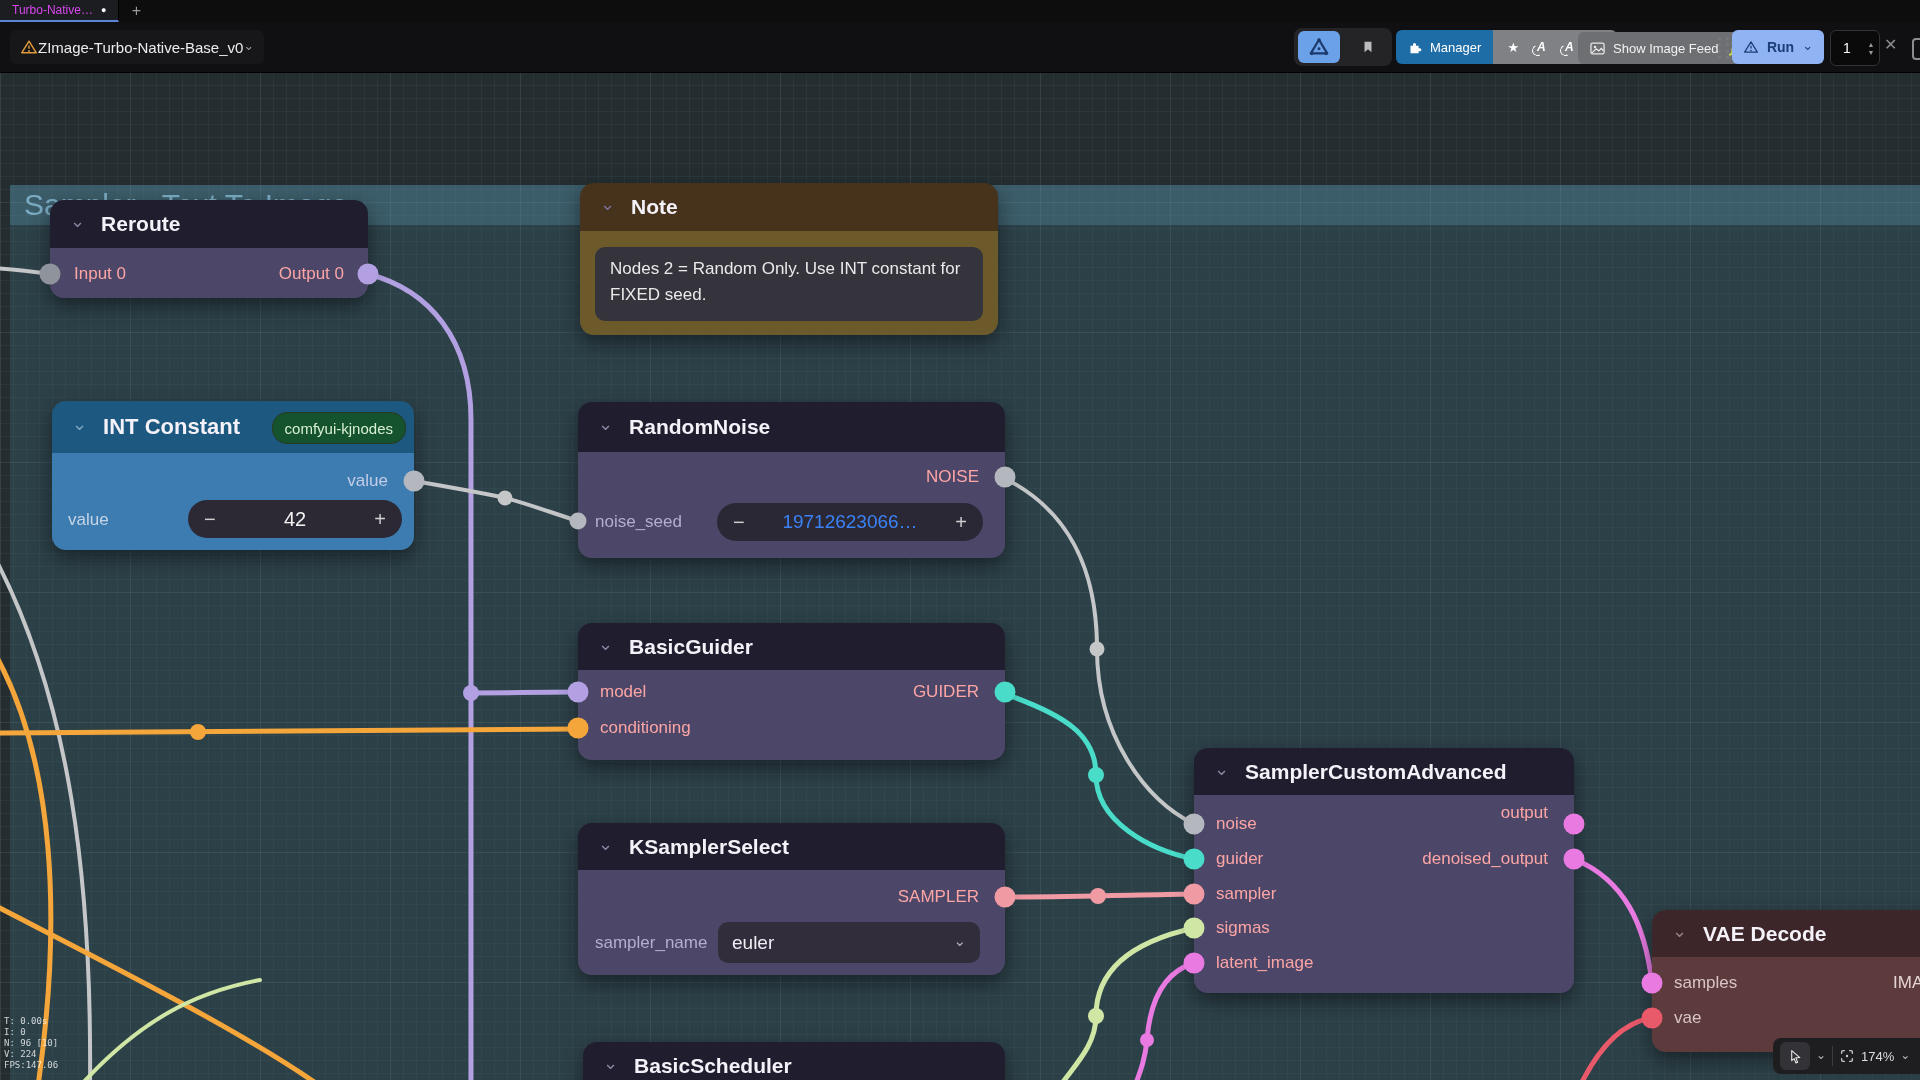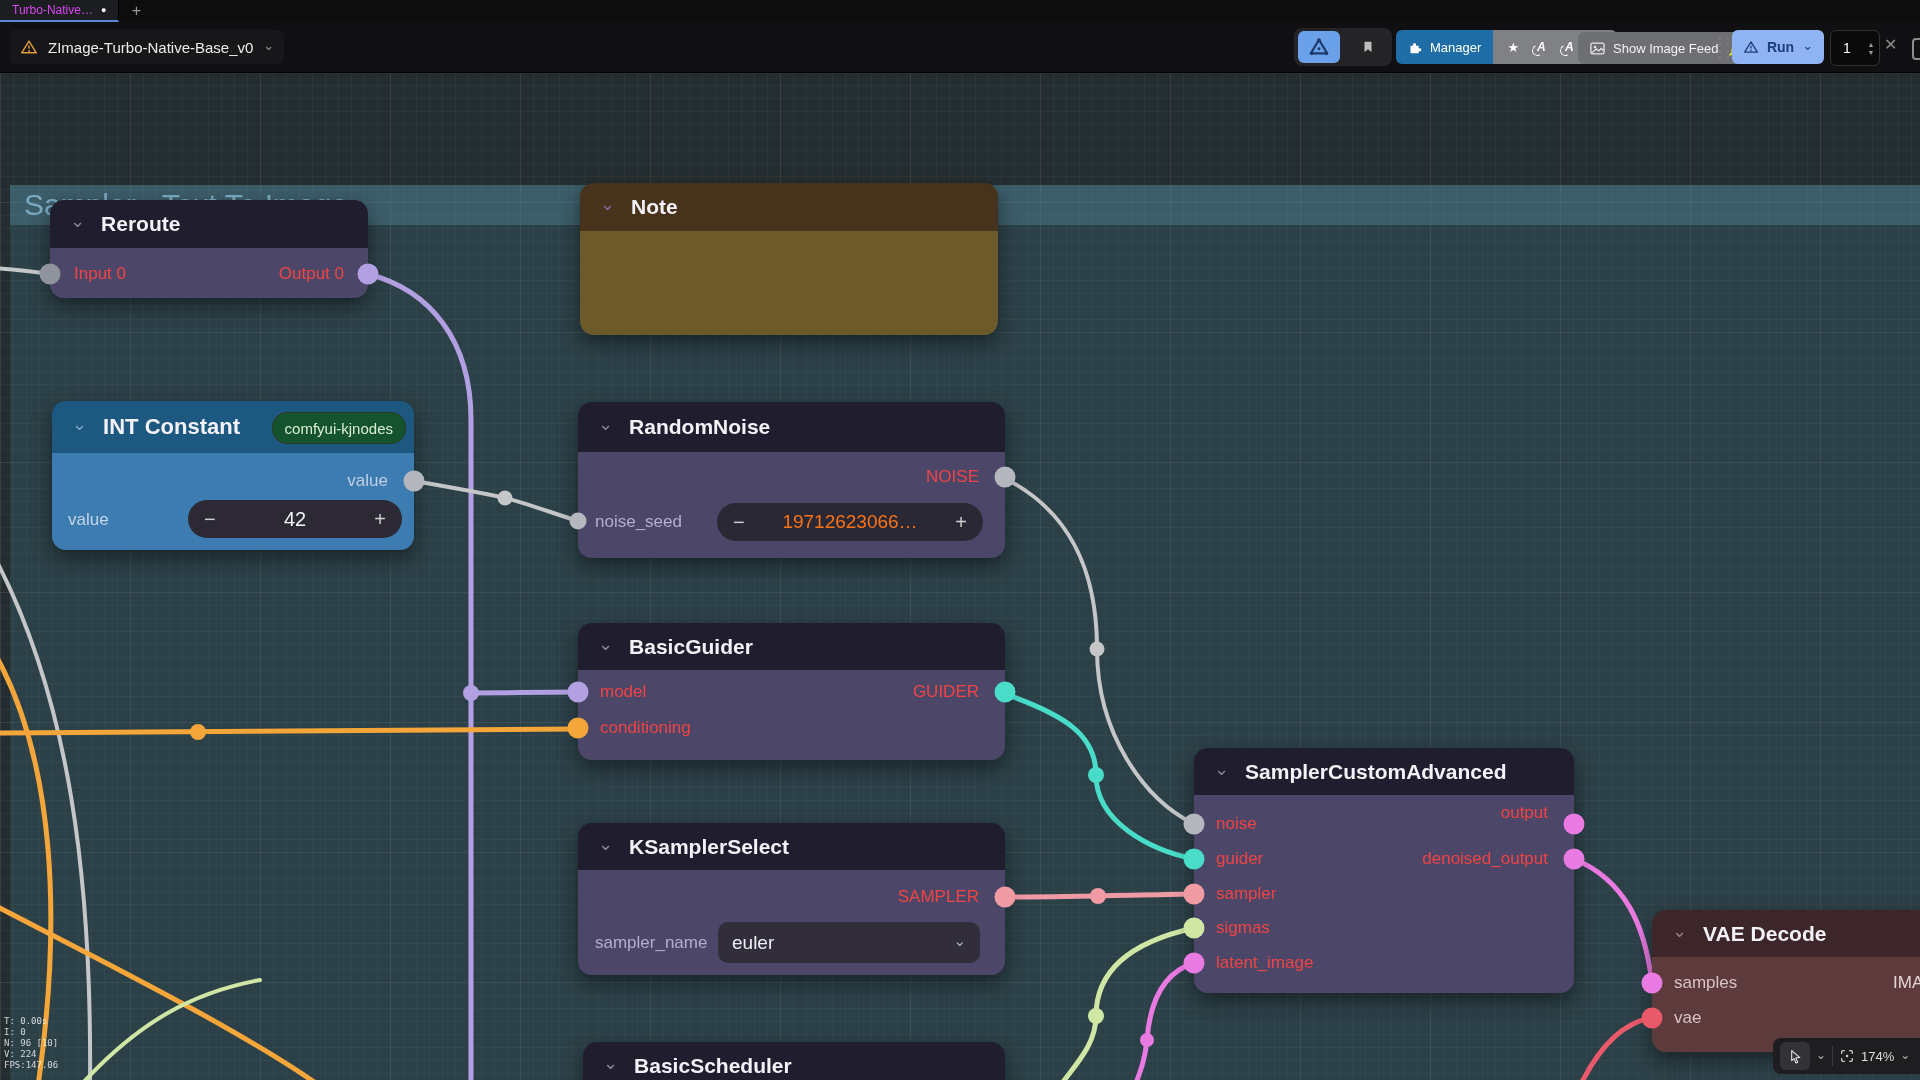--- a/index.html
+++ b/index.html
@@ -6,21 +6,21 @@
   #stage{position:relative;width:1920px;height:1080px;overflow:hidden;
          font-family:"Liberation Sans","DejaVu Sans",sans-serif;
          -webkit-font-smoothing:antialiased;color:#ddd;}
   
   #tabbar{position:absolute;left:0;top:0;width:1920px;height:22px;background:#0d0d0e;z-index:50;display:flex;align-items:stretch;}
   .wtab{display:flex;align-items:center;gap:8px;padding:0 12px;background:#1b1d20;border-right:1px solid #000;border-bottom:2px solid #5b86d7;max-width:120px;}
   .wtab .t{font-size:12px;color:#d946ef;white-space:nowrap;overflow:hidden;}
   .wtab .dot{font-size:9px;color:#fff;line-height:1;}
   .newtab{width:34px;display:flex;align-items:center;justify-content:center;color:#9a9a9a;font-size:16px;}
   #menubar{position:absolute;left:0;top:22px;width:1920px;height:50px;background:#101013;border-bottom:1px solid #000;z-index:50;}
-  .wf{position:absolute;left:10px;top:8px;height:34px;display:flex;align-items:center;gap:10px;padding:0 10px;border-radius:6px;background:#17171a;}
+  .wf{position:absolute;left:10px;top:8px;height:34px;display:flex;align-items:center;padding:0 10px;border-radius:6px;background:#17171a;}
   .wf .name{font-size:15px;color:#ececec;}
   .wf .chev{font-size:13px;color:#9a9a9a;margin-top:-4px;}
   .tb-ico{display:inline-flex;align-items:center;justify-content:center;}
   .dark-duo{position:absolute;left:1294px;top:6px;width:98px;height:38px;background:#242427;border-radius:8px;display:flex;align-items:center;justify-content:space-around;}
   .logo-btn{width:42px;height:32px;border-radius:6px;background:#6ba1e8;display:flex;align-items:center;justify-content:center;}
   .bm-btn{width:42px;height:32px;border-radius:6px;display:flex;align-items:center;justify-content:center;}
   .mgr-group{position:absolute;left:1396px;top:8px;height:34px;border-radius:6px;overflow:hidden;display:flex;}
   .mgr-blue{background:#1f6da6;display:flex;align-items:center;gap:7px;padding:0 12px;}
   .mgr-blue .lbl{color:#fff;font-size:13px;}
   .mgr-gray{background:#808185;display:flex;align-items:center;gap:4px;padding:0 8px;}
@@ -51,21 +51,21 @@
   .group-head{position:absolute;left:0;top:0;width:100%;height:40px;background:rgba(96,160,182,.30);display:flex;align-items:center;padding:0 14px;box-sizing:border-box;}
   .group-title{font-size:30px;color:#7babc2;}
   #wires{position:absolute;left:0;top:0;z-index:2;pointer-events:none;}
   #wires path{fill:none;stroke-linecap:round;}
   
   .node{position:absolute;border-radius:14px;box-shadow:0 8px 20px rgba(0,0,0,.45);z-index:3;}
   .nhead{position:absolute;left:0;top:0;width:100%;height:48px;border-radius:14px 14px 0 0;display:flex;align-items:center;gap:16px;padding:0 20px;box-sizing:border-box;}
   .nbody{position:absolute;left:0;width:100%;border-radius:0 0 14px 14px;}
   .ntitle{font-size:21px;font-weight:bold;color:#f4f2f8;white-space:nowrap;}
   .nchev{font-size:18px;color:#8c87a2;margin-top:-6px;}
-  .plabel{position:absolute;font-size:17px;color:#ef4444;line-height:21px;white-space:nowrap;}
+  .plabel{position:absolute;font-size:17px;color:#fca5a5;line-height:21px;white-space:nowrap;}
   .plabel.r{text-align:right;}
   .port{position:absolute;width:21px;height:21px;border-radius:50%;transform:translate(-50%,-50%);}
   .widget{position:absolute;background:#2c2935;display:flex;align-items:center;box-sizing:border-box;}
   .pill{border-radius:19px;height:38px;justify-content:space-between;padding:0 16px;}
   .pm{font-size:20px;color:#cfcfcf;line-height:1;}
   .wval{font-size:20px;color:#f2f2f2;}
   .wlabel{position:absolute;font-size:17px;color:#b5aecd;line-height:21px;white-space:nowrap;}
   .combo{border-radius:10px;height:41px;justify-content:space-between;padding:0 14px;background:#312d3b;}
   .combo .cval{font-size:19px;color:#f0eef4;}
   .combo .chev{font-size:15px;color:#b5b2c2;margin-top:-4px;}
@@ -240,20 +240,23 @@
     <span class="plabel r" style="right:24px;top:63px;">Output 0</span>
     <span class="port" style="left: 100%; top: 74px; background: rgb(178, 160, 226);"></span>
   </div>
 
   <div class="node" style="left:580px;top:183px;width:418px;height:152px;">
     <div class="nhead" style="background: rgb(71, 51, 27);">
       <span class="nchev" style="color:#7e6fa0;">⌄</span>
       <span class="ntitle">Note</span>
     </div>
     <div class="nbody" style="top: 48px; height: 104px; background: rgb(108, 90, 42);"></div>
+    <div class="notebox">
+        <p>Nodes 2 = Random Only. Use INT constant for FIXED seed.</p>
+      </div>
   </div>
 
   <div class="node" style="left:52px;top:401px;width:362px;height:149px;">
     <div class="nhead" style="height: 52px; background: rgb(29, 88, 128);">
       <span class="nchev" style="color:#7fa8c4;">⌄</span>
       <span class="ntitle" style="font-size:22px;">INT Constant</span>
     </div>
     <div class="badge">
         <span>comfyui-kjnodes</span>
       </div>
@@ -273,21 +276,21 @@
       <span class="nchev">⌄</span>
       <span class="ntitle">RandomNoise</span>
     </div>
     <div class="nbody" style="top: 50px; height: 106px; background: rgb(76, 70, 104);"></div>
     <span class="plabel r" style="right:26px;top:64px;">NOISE</span>
     <span class="port" style="left: 100%; top: 75px; background: rgb(180, 184, 190);"></span>
     <span class="port" style="left: 0px; top: 119px; width: 17px; height: 17px; background: rgb(180, 184, 190);"></span>
     <span class="wlabel" style="left:17px;top:109px;">noise_seed</span>
     <div class="widget pill" style="left:139px;top:101px;width:266px;background:#2b2836;">
       <span class="pm">−</span>
-      <span class="wval" style="color:#f97316;font-size:19px;">19712623066…</span>
+      <span class="wval" style="color:#3b82f6;font-size:19px;">19712623066…</span>
       <span class="pm">+</span>
     </div>
   </div>
 
   <div class="node" style="left:578px;top:623px;width:427px;height:137px;">
     <div class="nhead" style="height: 47px; background: rgb(32, 29, 46);">
       <span class="nchev">⌄</span>
       <span class="ntitle">BasicGuider</span>
     </div>
     <div class="nbody" style="top: 47px; height: 90px; background: rgb(76, 70, 104);"></div>

